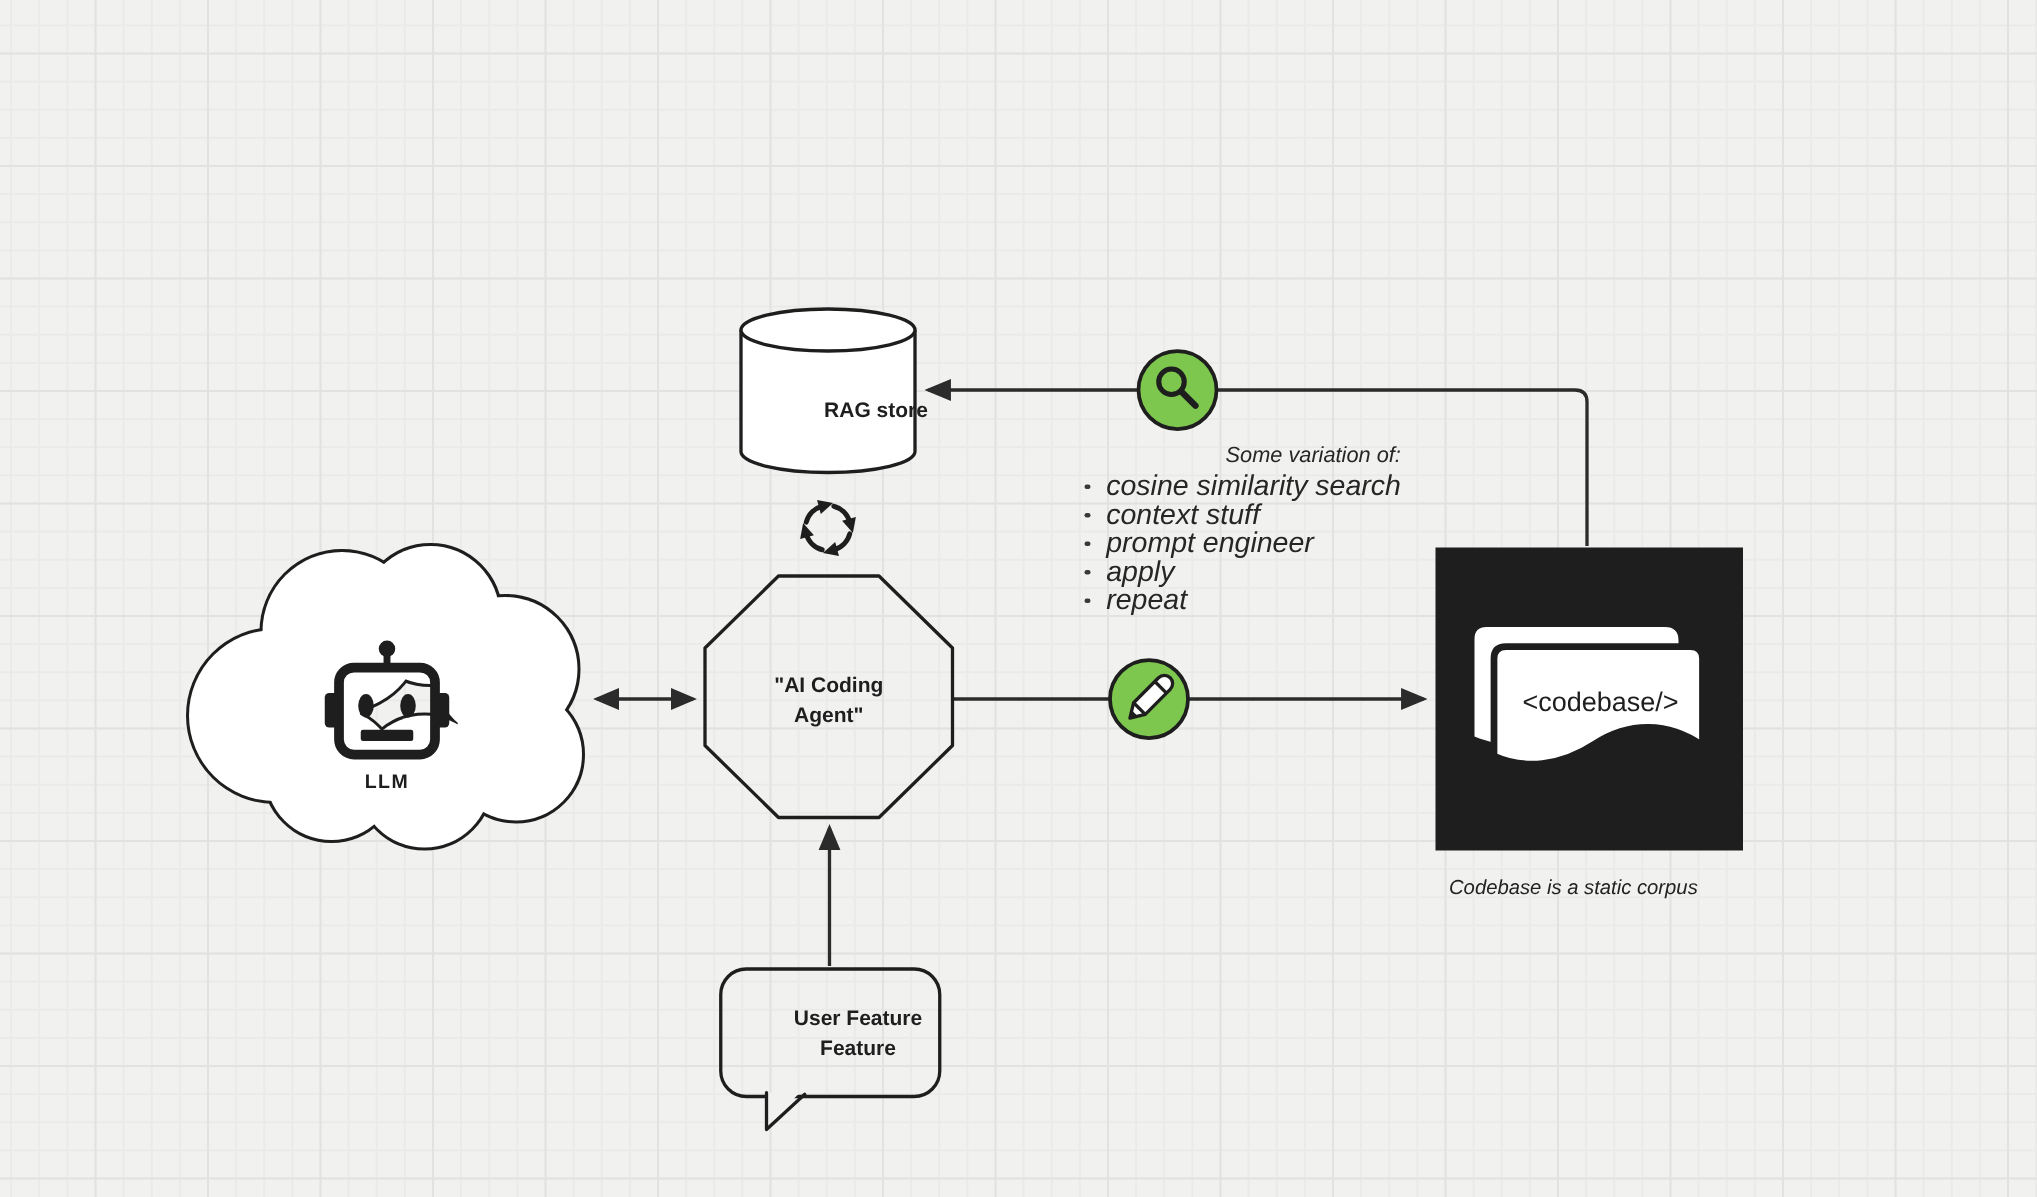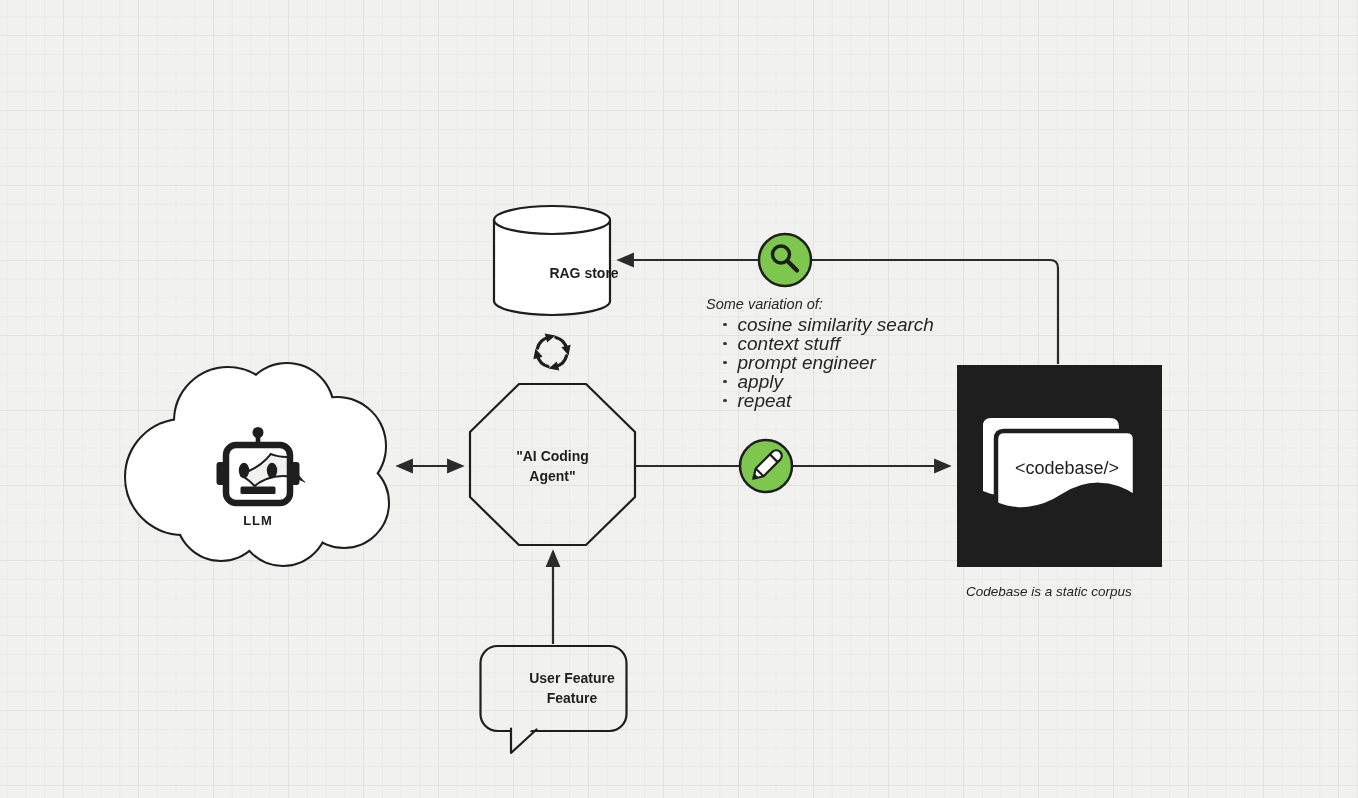--- a/index.html
+++ b/index.html
@@ -21,21 +21,21 @@
   svg{position:absolute;left:0;top:0;}
   .abs{position:absolute;}
   .title{
     font-size:43px;font-style:italic;font-weight:500;color:#1f1f1f;
     white-space:pre;letter-spacing:0.5px;
   }
   .node-label{font-size:14px;font-weight:bold;text-align:center;line-height:20px;color:#1e1e1e;}
   .llm-label{font-size:13px;font-weight:bold;letter-spacing:1px;text-align:center;}
   .codebase-label{font-size:18px;font-weight:400;text-align:center;color:#1e1e1e;}
   .caption{font-size:13.5px;font-style:italic;color:#222;}
-  .ann-heading{font-size:14.5px;font-style:italic;color:#262626;}
+  .ann-heading{font-size:14.5px;font-style:italic;color:#262626;text-align:right;}
   .ann-list{list-style:none;margin:0;padding:0;}
   .ann-list li{
     display:flex;align-items:center;height:19px;
     font-size:19px;font-style:italic;color:#262626;
   }
   .ann-dot{width:3.5px;height:3.5px;border-radius:50%;background:#3a3a3a;margin-right:11px;flex:0 0 auto;}
 </style>
 </head>
 <body>
 

